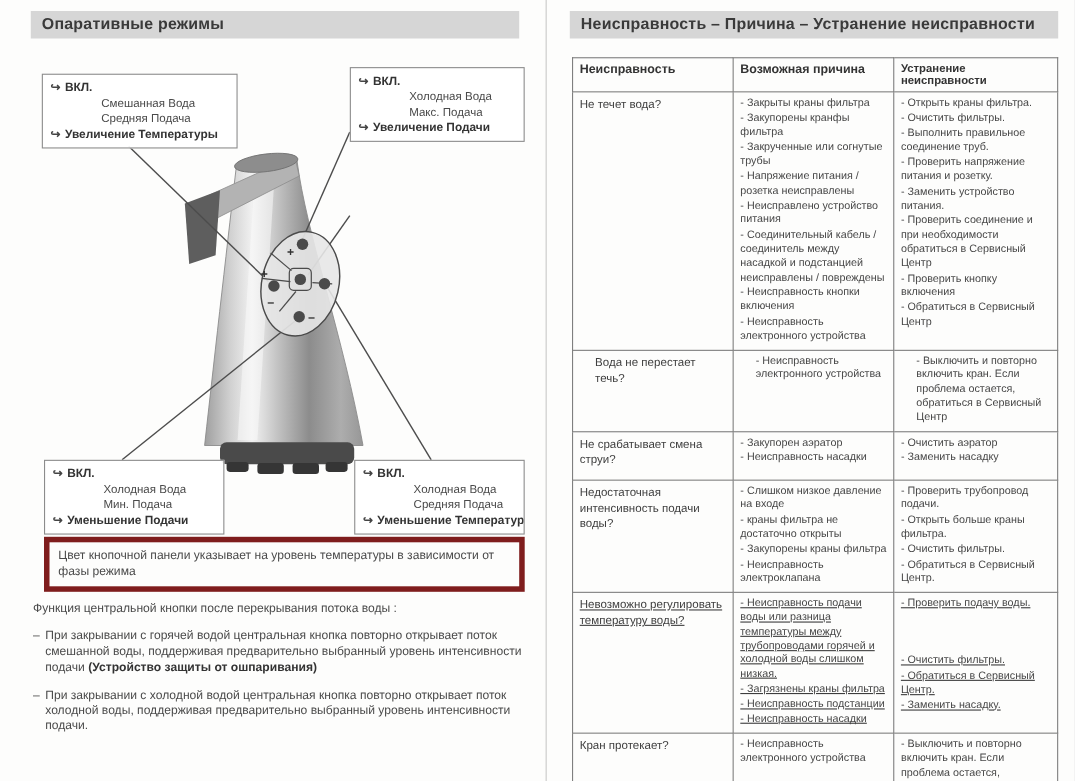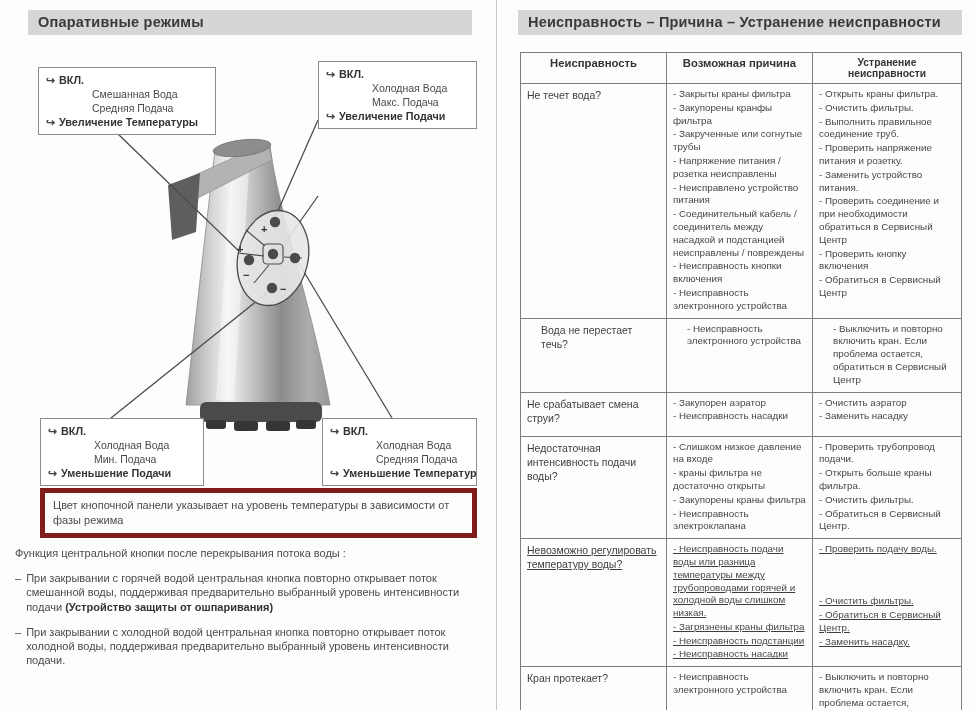--- a/index.html
+++ b/index.html
@@ -23,35 +23,35 @@
   #co-tl{left:38px;top:67px;width:178px;}
   #co-tr{left:318px;top:61px;width:159px;}
   #co-mr{left:318px;top:147px;width:159px;}
   #co-bl{left:40px;top:418px;width:164px;}
   #co-br{left:322px;top:418px;width:155px;overflow:hidden;}
 
   #note{position:absolute;left:40px;top:488px;width:437px;border:5px solid #7f1d1d;
         padding:5px 8px;font-size:11px;line-height:15px;color:#4a4a4a;box-sizing:border-box;}
   #note .b2{font-weight:bold;color:#333;}
 
-  #funcs{position:absolute;left:15px;top:546px;width:456px;font-size:11px;
+  #funcs{position:absolute;left:30px;top:546px;width:456px;font-size:11px;
          line-height:14.2px;color:#4a4a4a;}
   #funcs .intro{margin-bottom:11px;}
   .bullet{display:flex;gap:5px;margin-bottom:11px;}
   .bullet .dash{flex:0 0 auto;}
   .bullet b{color:#333;margin-top:20px;}
 
   
   #device{position:absolute;left:30px;top:60px;}
 
   
   #tbl{position:absolute;left:520px;top:52px;width:441px;border-collapse:collapse;
        table-layout:fixed;}
   #tbl th,#tbl td{border:1px solid #7f7f7f;vertical-align:top;padding:4px 6px;box-sizing:border-box;}
-  #tbl th{font-size:11.3px;text-align:center;color:#333;height:24px;font-weight:bold;}
+  #tbl th{font-size:11.3px;text-align:left;color:#333;height:24px;font-weight:bold;}
   #tbl th:last-child{font-size:10.3px;}
   #tbl col.c1{width:146px;} #tbl col.c2{width:146px;} #tbl col.c3{width:149px;}
   .prob{font-size:10.5px;line-height:14px;color:#3f3f3f;}
   .itm{font-size:9.8px;line-height:12.8px;color:#474747;margin-bottom:1px;}
   .sp{height:12.8px;}
   #tbl tbody tr:nth-child(1) td{height:170px;}
   #tbl tbody tr:nth-child(2) td{height:42px;padding-left:20px;}
   #tbl tbody tr:nth-child(3) td{height:44px;}
   #tbl tbody tr:nth-child(4) td{height:84px;}
   #tbl tbody tr:nth-child(5) td{height:110px;text-decoration:underline;}

